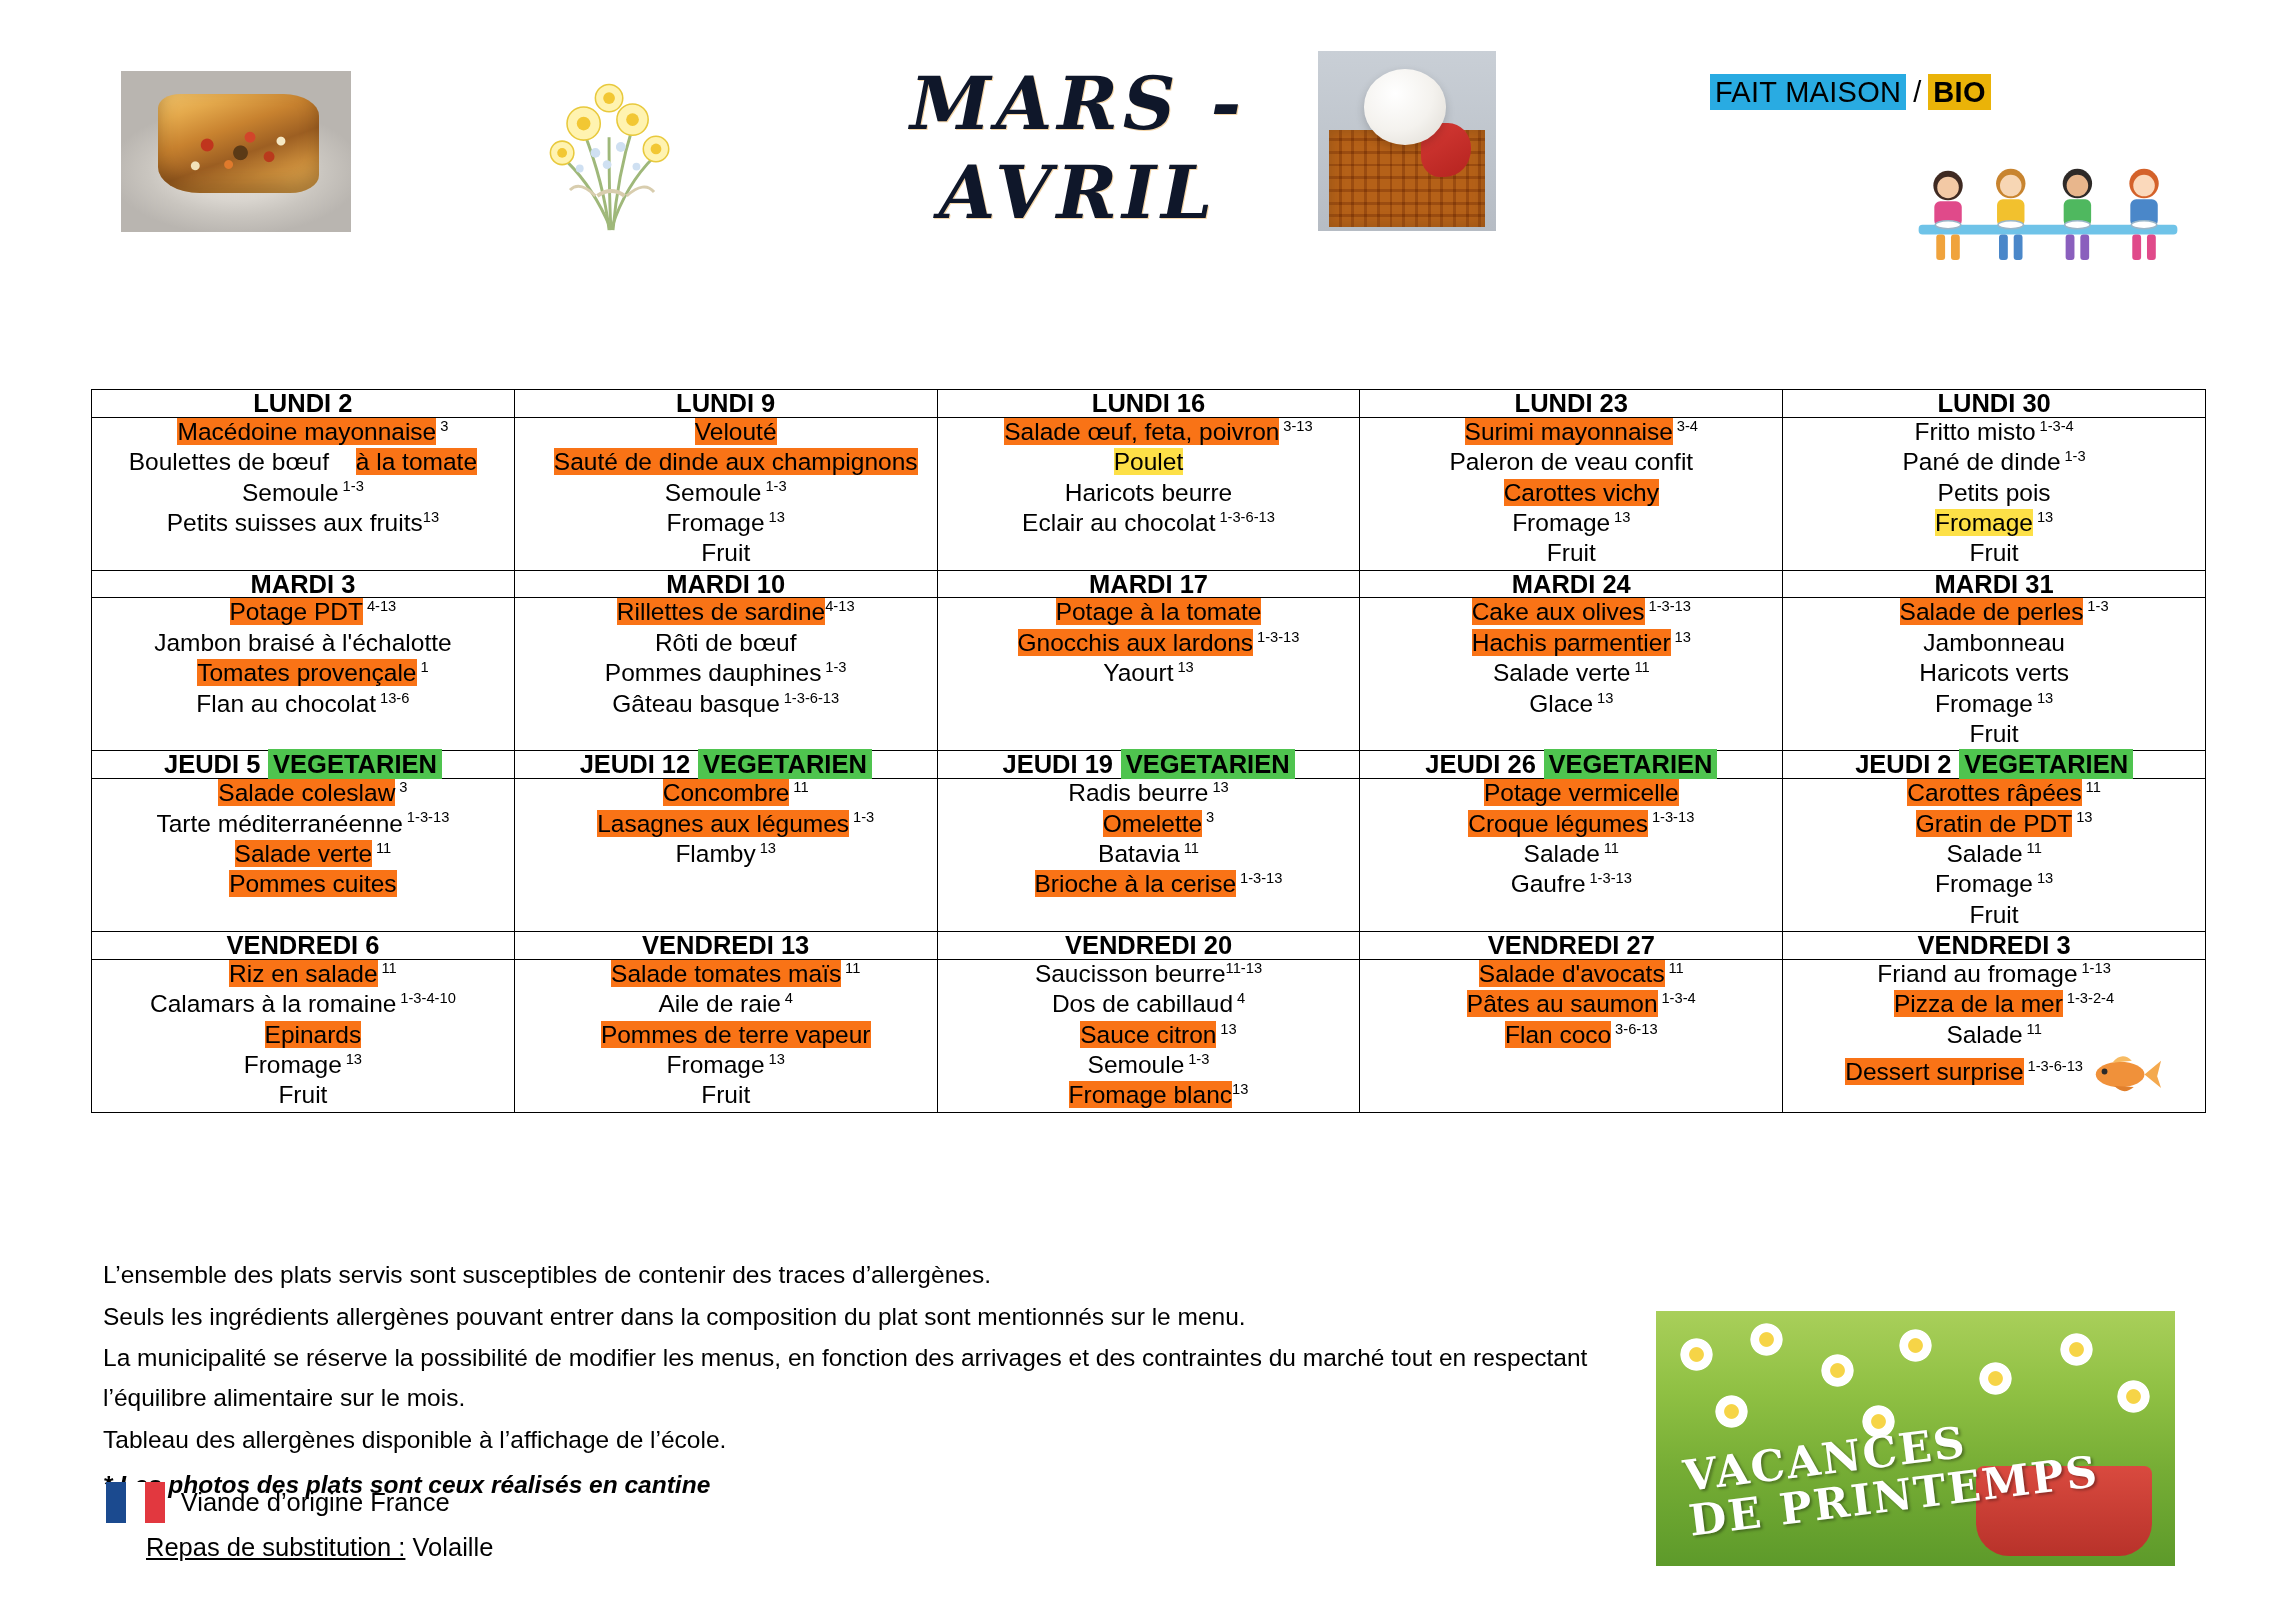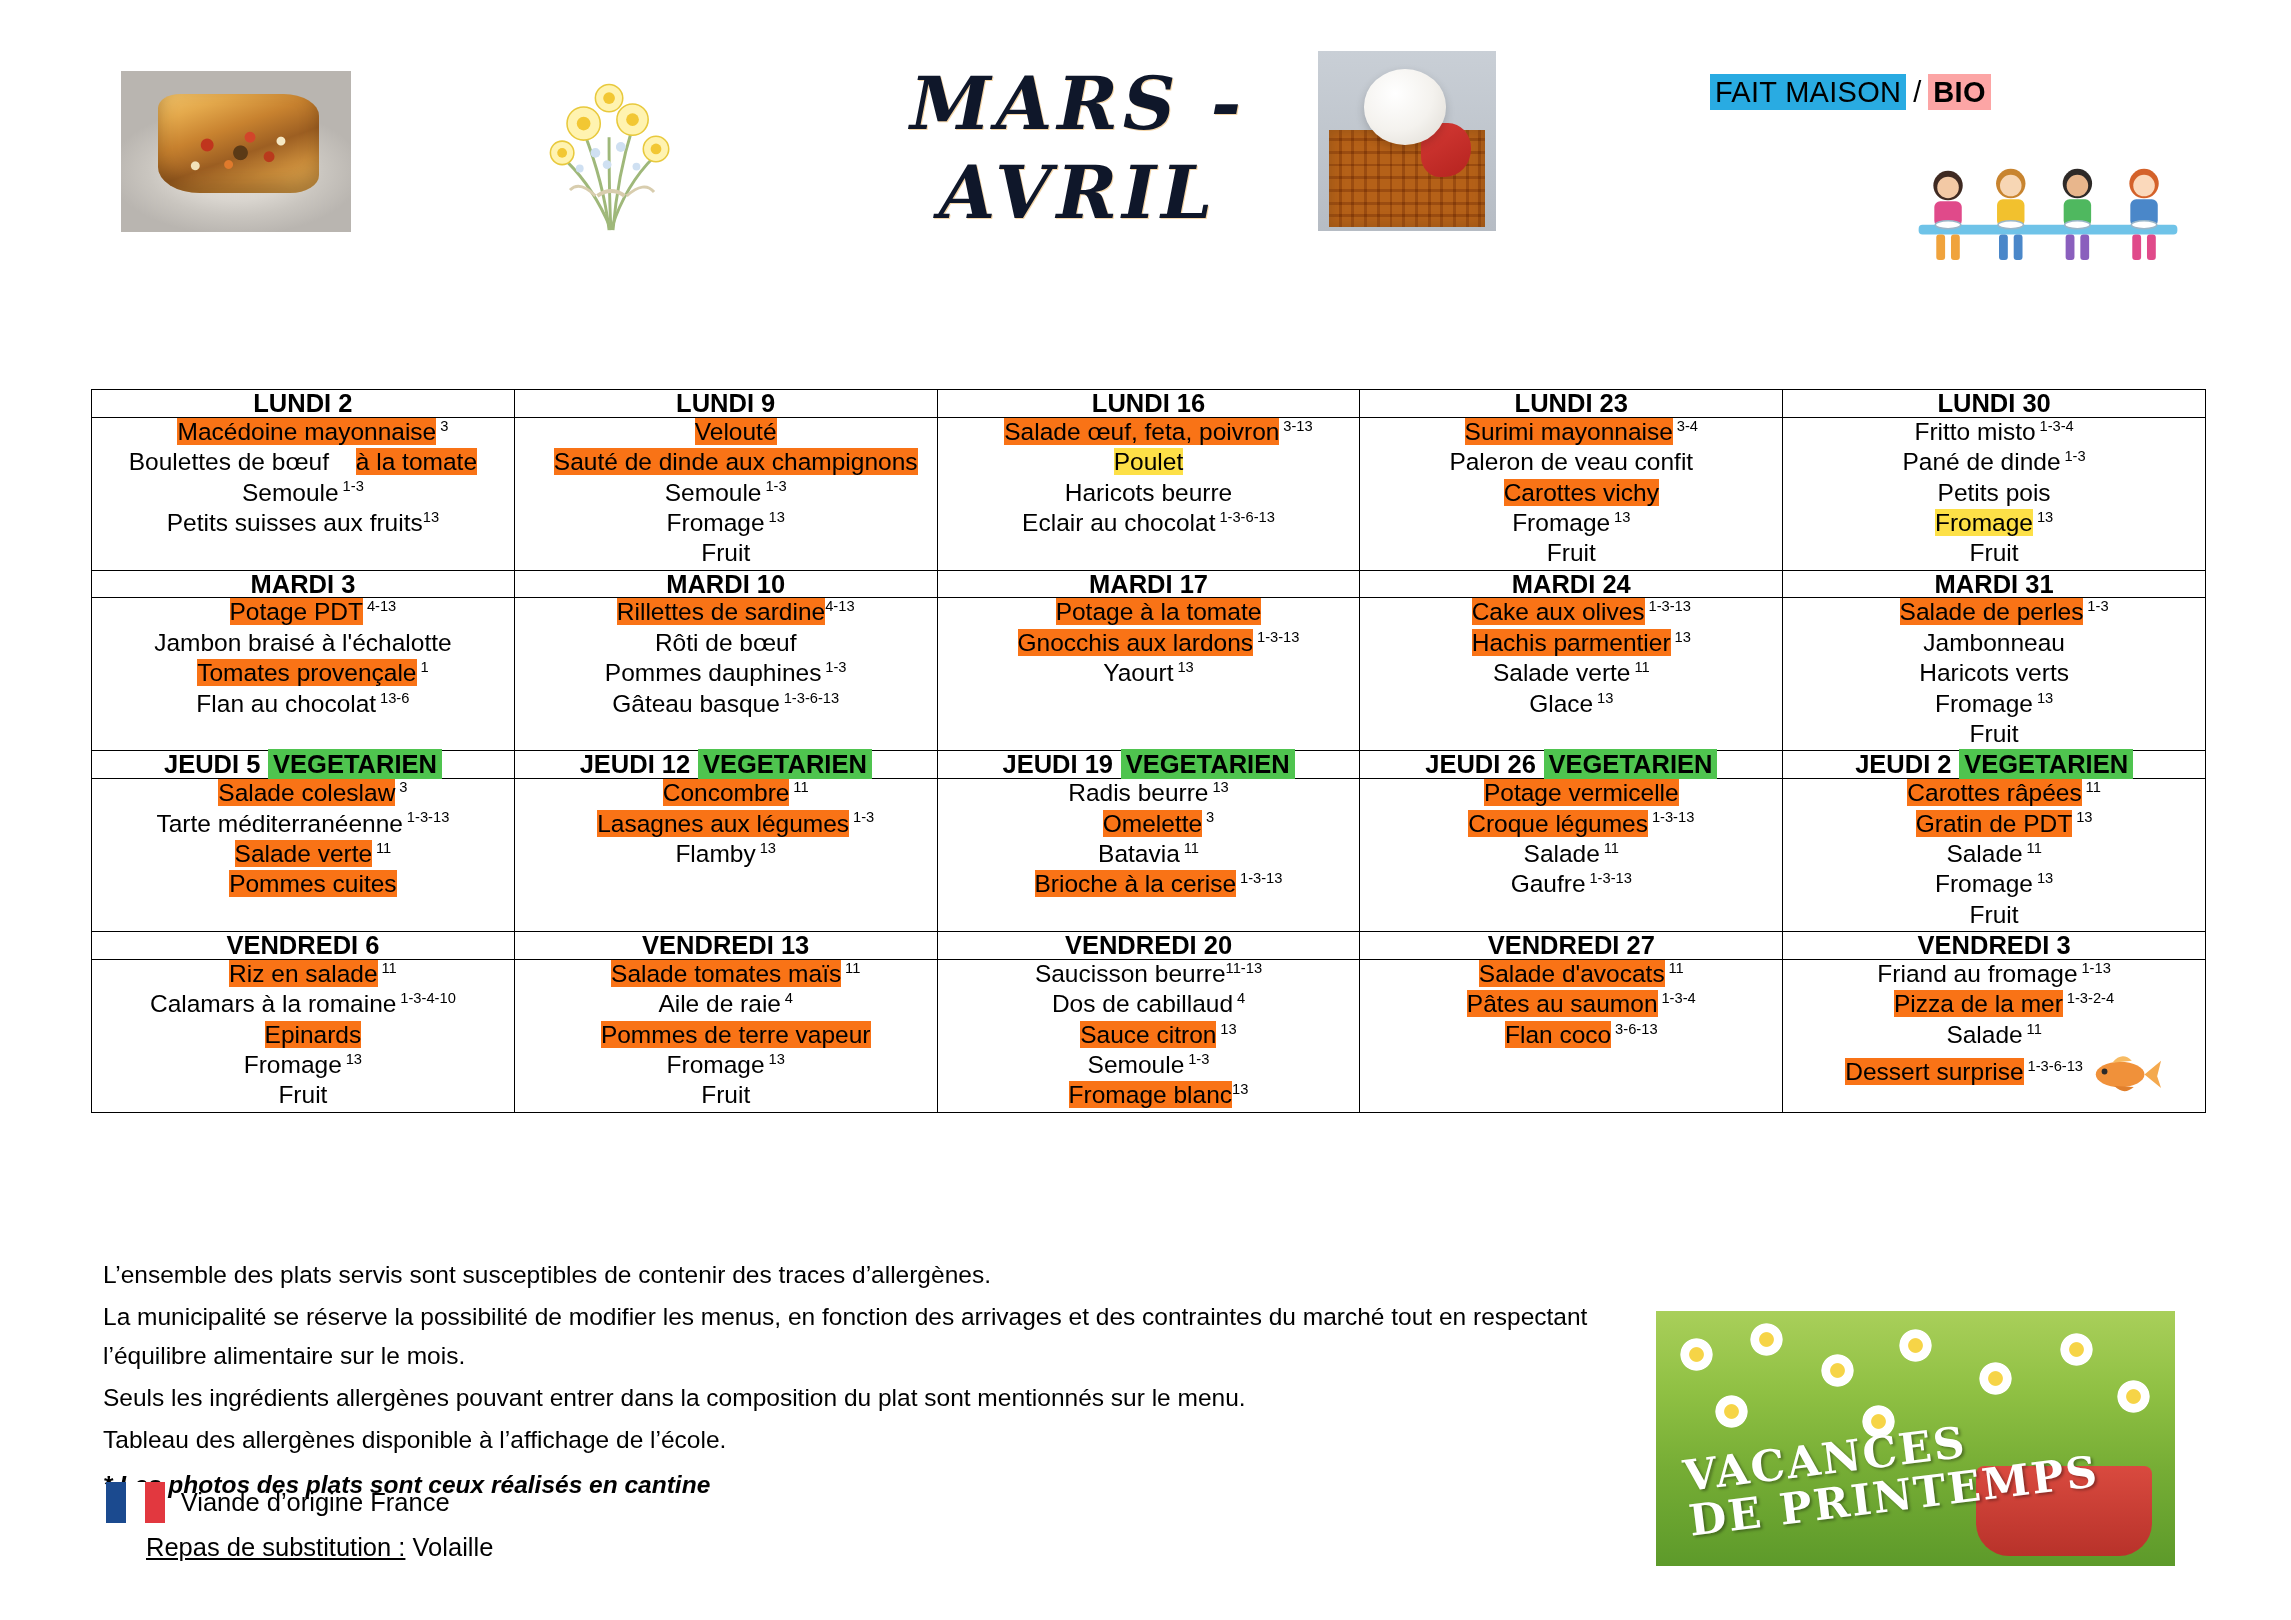--- a/index.html
+++ b/index.html
@@ -102,21 +102,21 @@
   .badges {
     position: absolute;
     left: 1710px; top: 76px;
     font-size: 29px;
     font-weight: 400;
     letter-spacing: 0.3px;
     white-space: nowrap;
   }
   .badge-fait { background:#29ABE2; padding: 2px 4.9px; }
   .badge-sep  { padding: 0 6.9px; }
-  .badge-bio  { background:#fca5a5; padding: 2px 4.9px; font-weight: 700; }
+  .badge-bio  { background:#eab308; padding: 2px 4.9px; font-weight: 700; }
 
   .photo-kids {
     position: absolute;
     left: 1901px; top: 152px;
     width: 294px; height: 118px;
   }
 
   
   .menu-table {
     position: absolute;
@@ -506,22 +506,22 @@
                 <path d="M28 38 q10 10 20 1 z" fill="#e07f2c"></path>
                 <circle cx="18" cy="23" r="3" fill="#2a2a2a"></circle>
               </svg></span></span>
         </td>
       </tr>
     </tbody>
 </table>
 
 <div class="footer">
   <p>L’ensemble des plats servis sont susceptibles de contenir des traces d’allergènes.</p>
+  <p>Seuls les ingrédients allergènes pouvant entrer dans la composition du plat sont mentionnés sur le menu.</p>
   <p>La municipalité se réserve la possibilité de modifier les menus, en fonction des arrivages et des contraintes du marché tout en respectant l’équilibre alimentaire sur le mois.</p>
-  <p>Seuls les ingrédients allergènes pouvant entrer dans la composition du plat sont mentionnés sur le menu.</p>
   <p>Tableau des allergènes disponible à l’affichage de l’école.</p>
   <p class="emph">* Les photos des plats sont ceux réalisés en cantine</p>
 </div>
 
 <div class="legend">
   <div class="legend-row1">
     <span class="flag"></span>
     <span>Viande d’origine France</span>
   </div>
   <div class="legend-row2">

